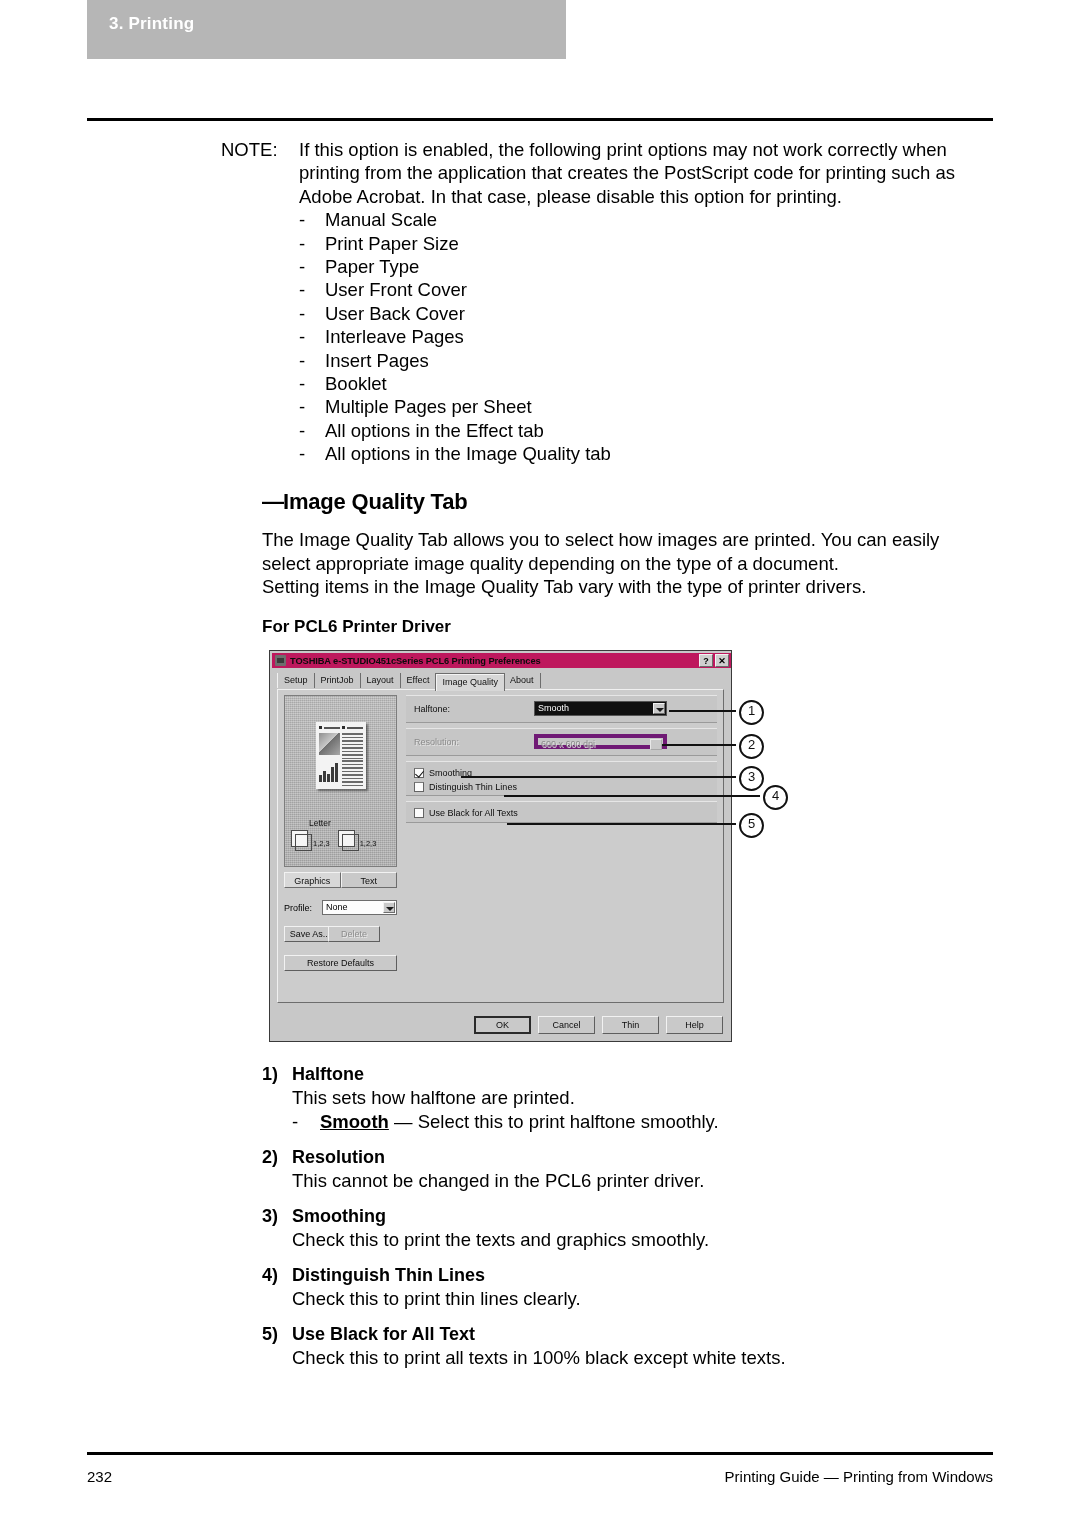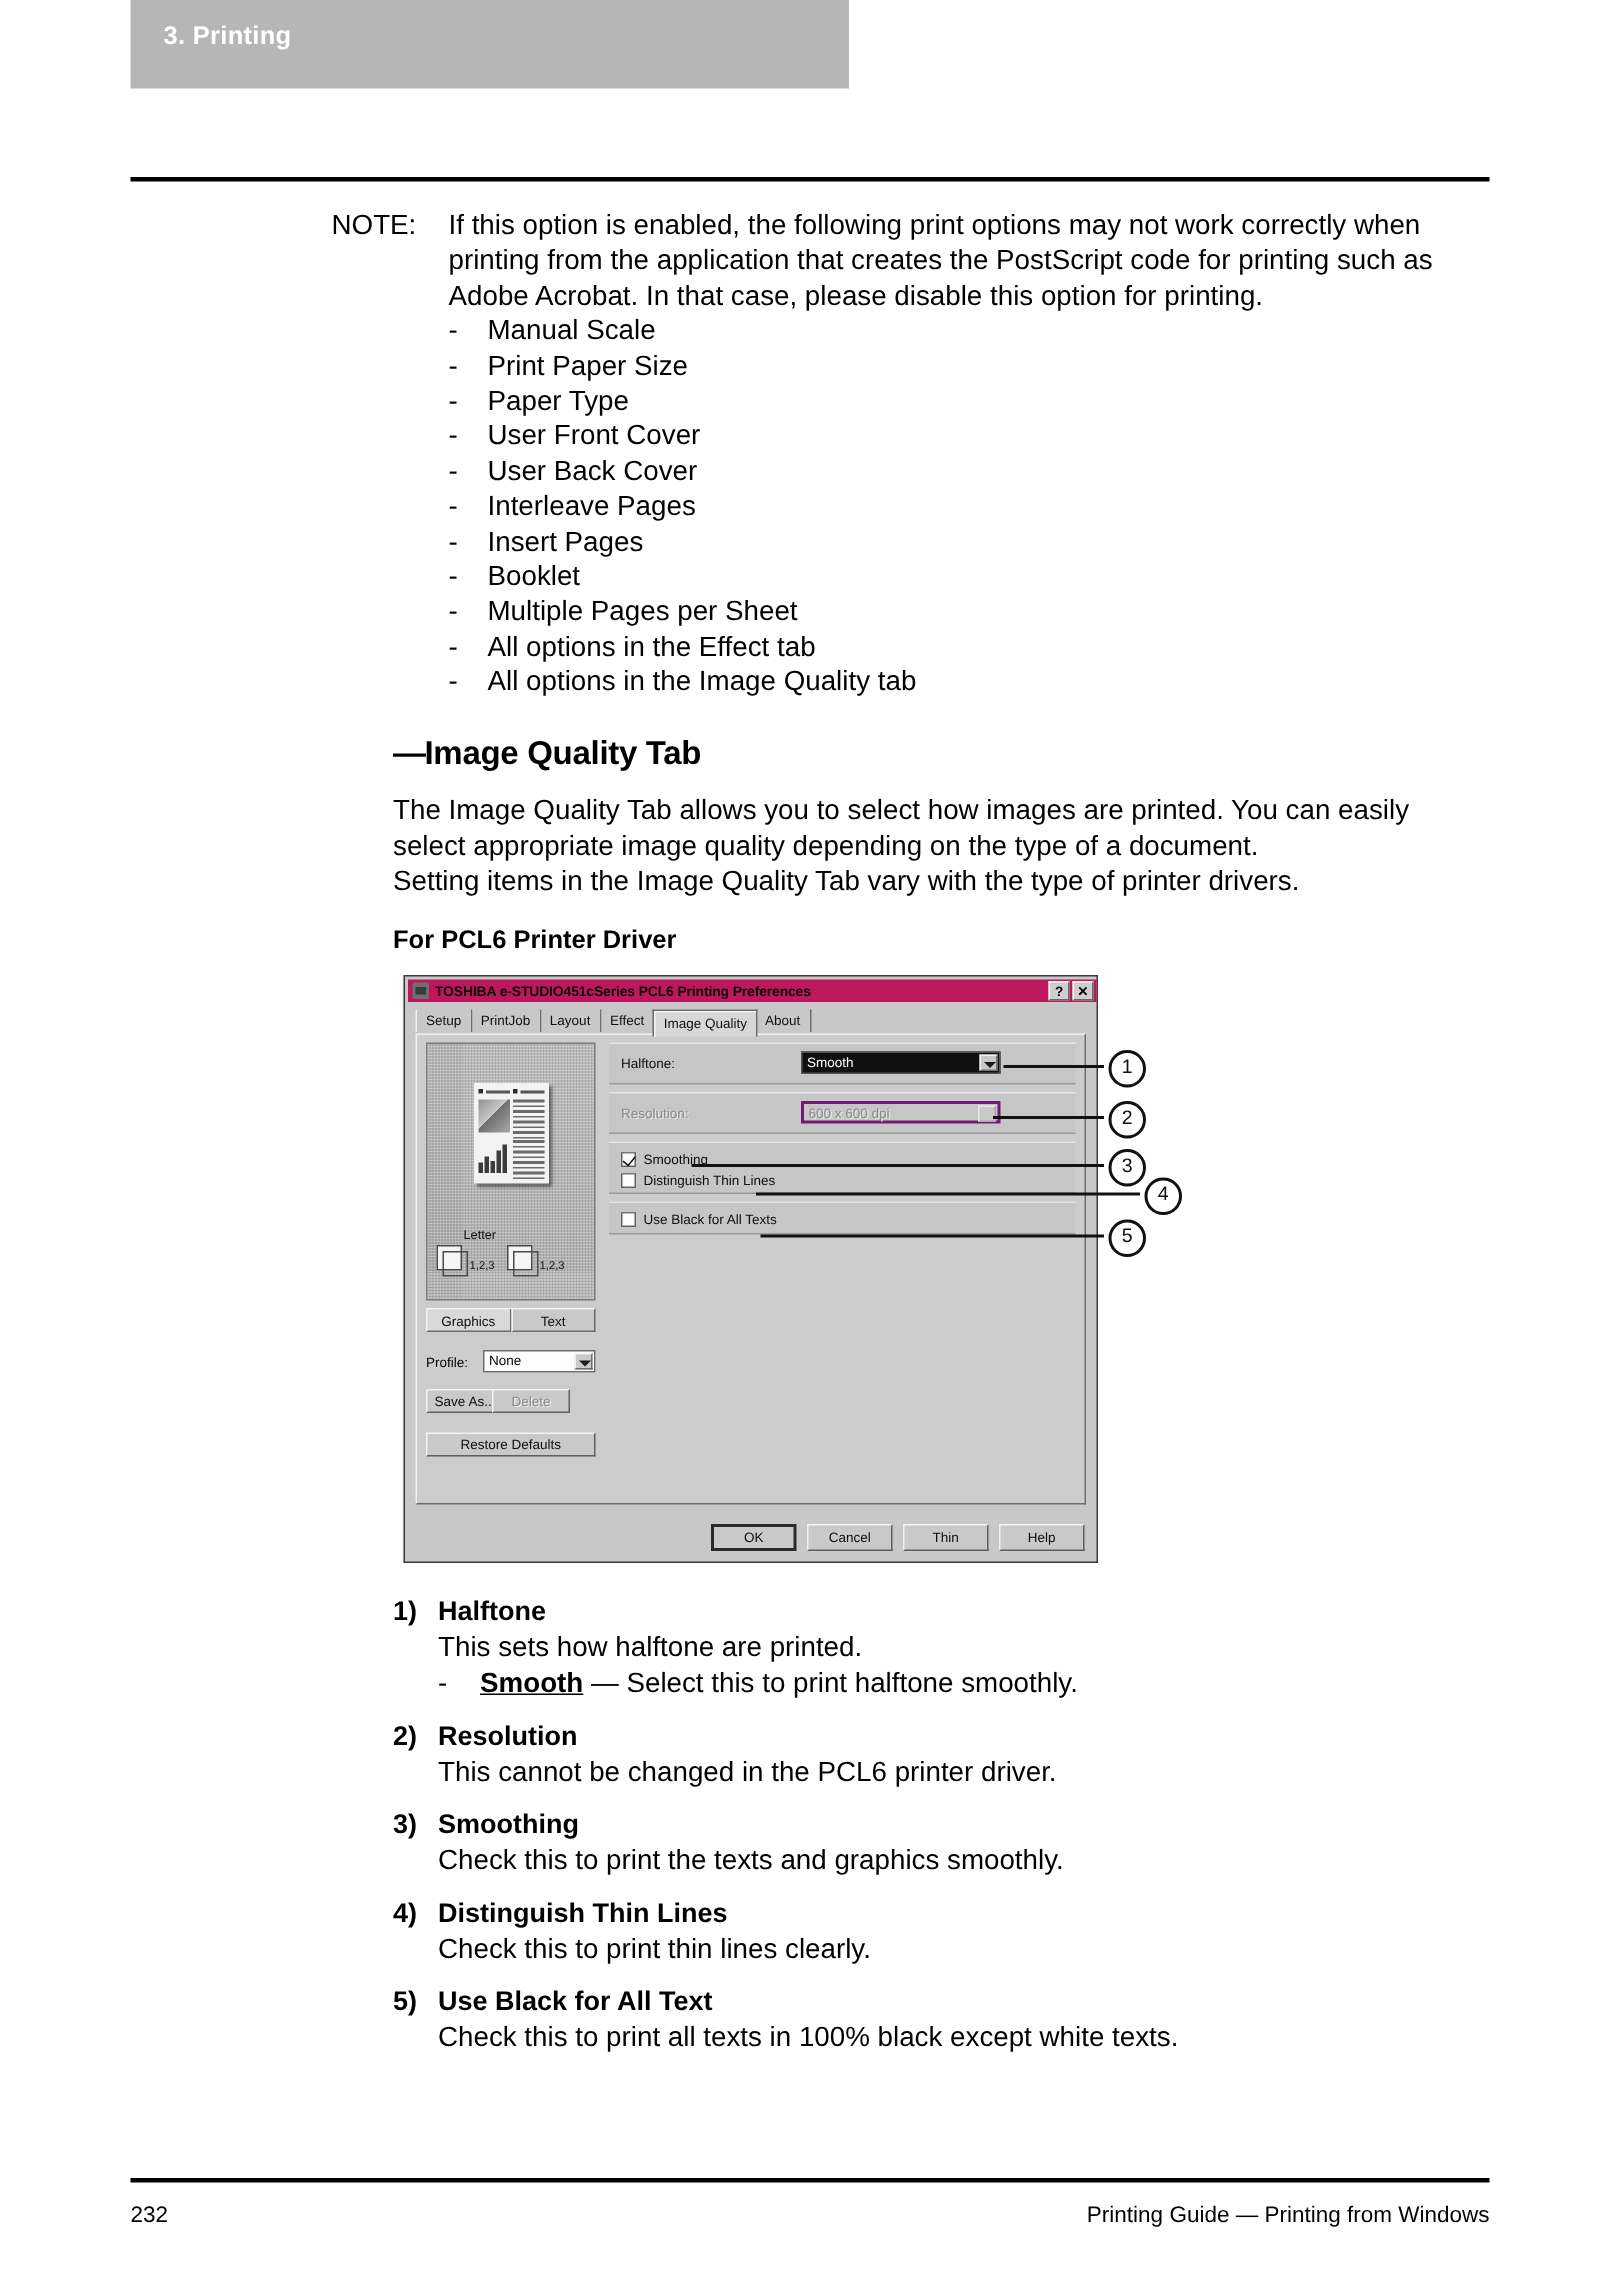--- a/index.html
+++ b/index.html
@@ -451,21 +451,21 @@
     border-left: 4px solid transparent;
     border-right: 4px solid transparent;
     border-top: 4px solid #1a1a1a;
   }
 
   .dis-combo {
     position: absolute;
     left: 128px; top: 5px;
     width: 133px; height: 15px;
     background: #c6c6c6;
-    border: 2px solid #701a75;
+    border: 4px solid #701a75;
     box-sizing: border-box;
     font-size: 9px;
     line-height: 13px;
     color: #8b8b8b;
     text-shadow: 1px 1px 0 #e4e4e4;
     padding-left: 3px;
   }
   .dis-combo .arrow {
     position: absolute; right: 1px; top: 1px;
     width: 12px; height: 11px;

